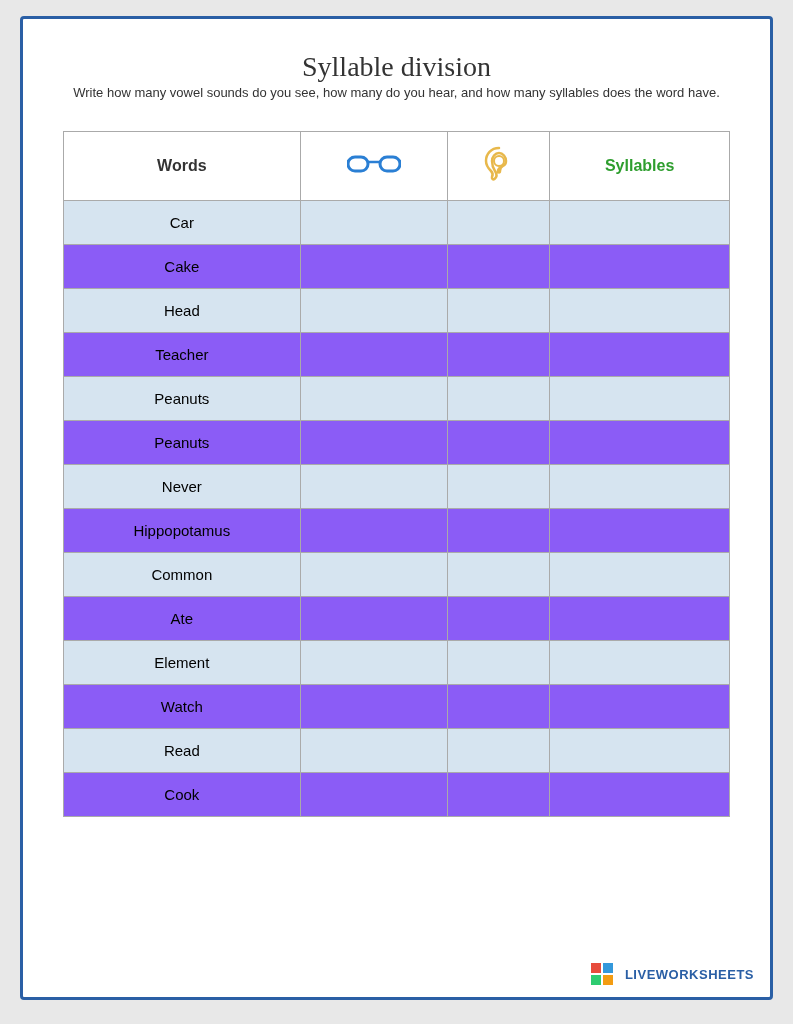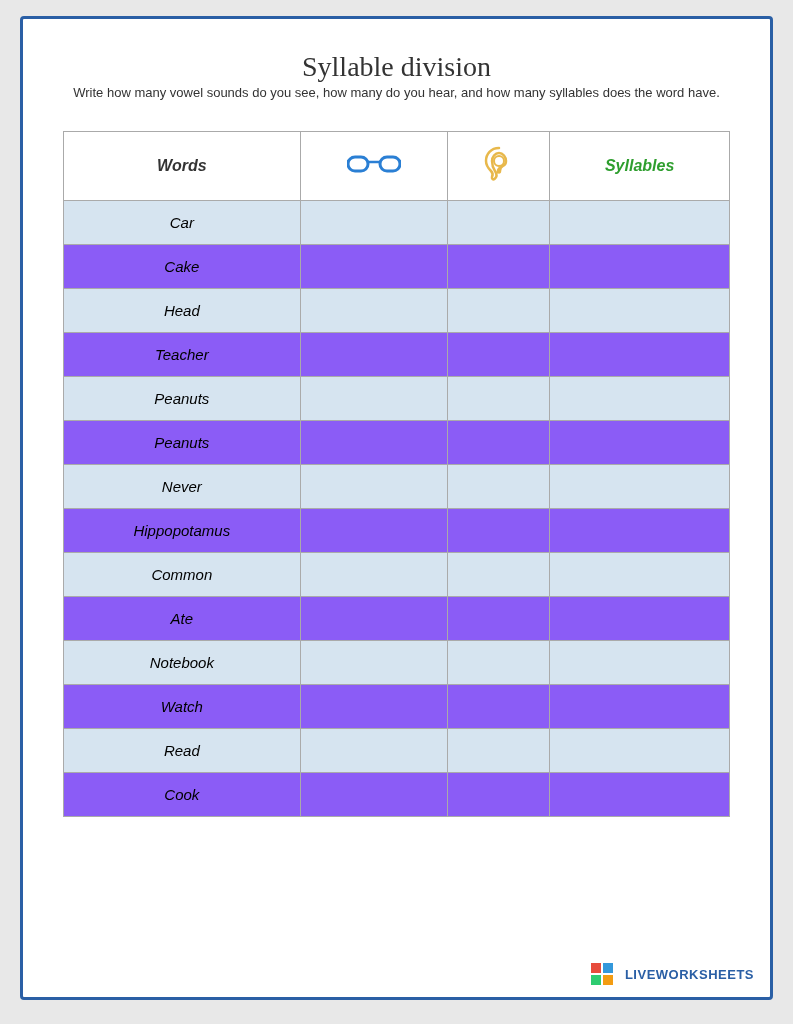--- a/index.html
+++ b/index.html
@@ -38,21 +38,20 @@
       color: #333;
       margin-bottom: 28px;
       line-height: 1.5;
       font-family: Arial, sans-serif;
     }
 
     .worksheet-table {
       width: 100%;
       border-collapse: collapse;
       border: 1.5px solid #aaa;
-      font-style: italic;
     }
 
     .worksheet-table th,
     .worksheet-table td {
       border: 1px solid #aaa;
       text-align: center;
       padding: 10px 8px;
       font-size: 15px;
       font-family: Arial, sans-serif;
     }
@@ -221,21 +220,21 @@
           <td></td>
           <td></td>
         </tr>
         <tr class="white">
           <td>Ate</td>
           <td></td>
           <td></td>
           <td></td>
         </tr>
         <tr class="shaded">
-          <td>Notebook</td>
+          <td>Element</td>
           <td></td>
           <td></td>
           <td></td>
         </tr>
         <tr class="white">
           <td>Watch</td>
           <td></td>
           <td></td>
           <td></td>
         </tr>

